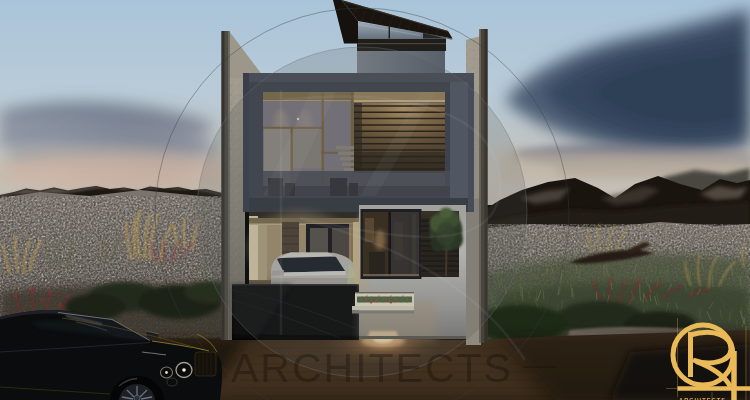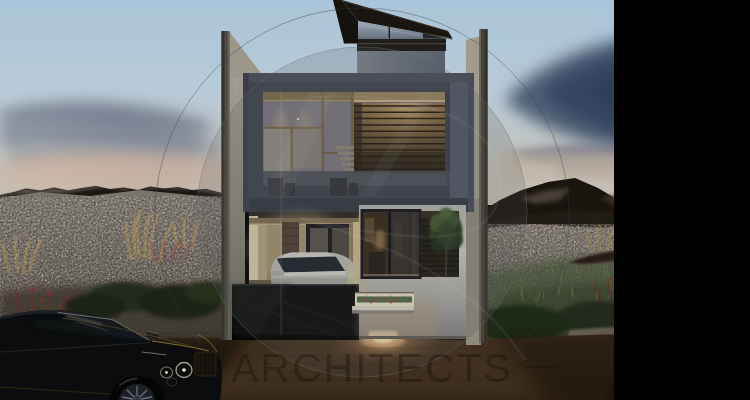--- a/index.html
+++ b/index.html
@@ -1,16 +1,16 @@
 <!DOCTYPE html>
 <html><head>
 <meta charset="utf-8">
 <style>
   html,body{margin:0;padding:0;background:#000;}
-  #scene{width:614px;height:400px;position:relative;overflow:hidden;font-family:"Liberation Sans",sans-serif;}
+  #scene{width:750px;height:400px;position:relative;overflow:hidden;font-family:"Liberation Sans",sans-serif;}
   svg{display:block;}
 </style>
 </head>
 <body>
 <div id="scene">
 <svg width="750" height="400" viewBox="0 0 750 400">
 <defs>
   <linearGradient id="skyg" x1="0" y1="0" x2="0" y2="1">
     <stop offset="0" stop-color="#a9c4d9"></stop>
     <stop offset="0.45" stop-color="#b9cbd8"></stop>

